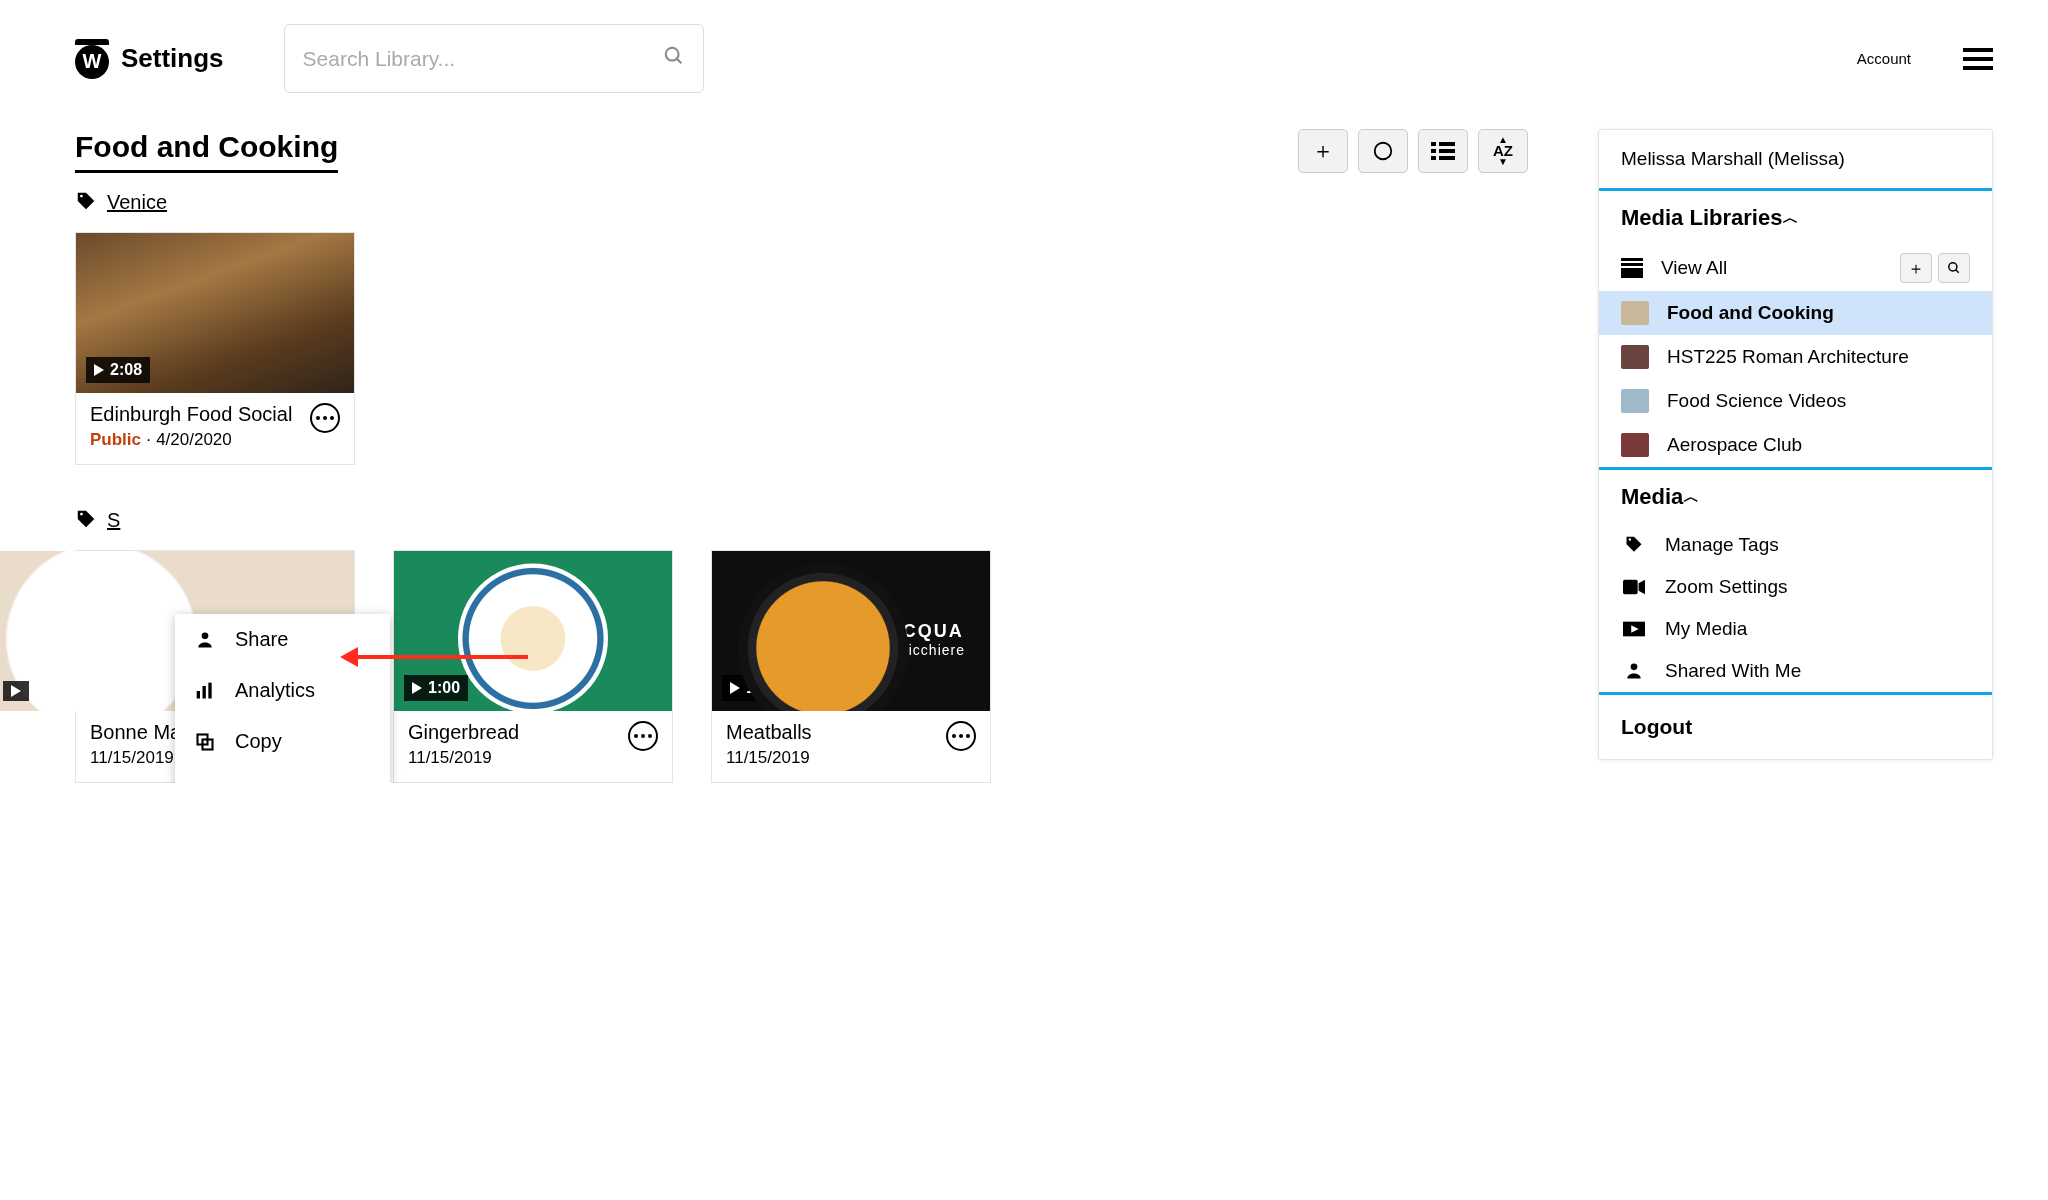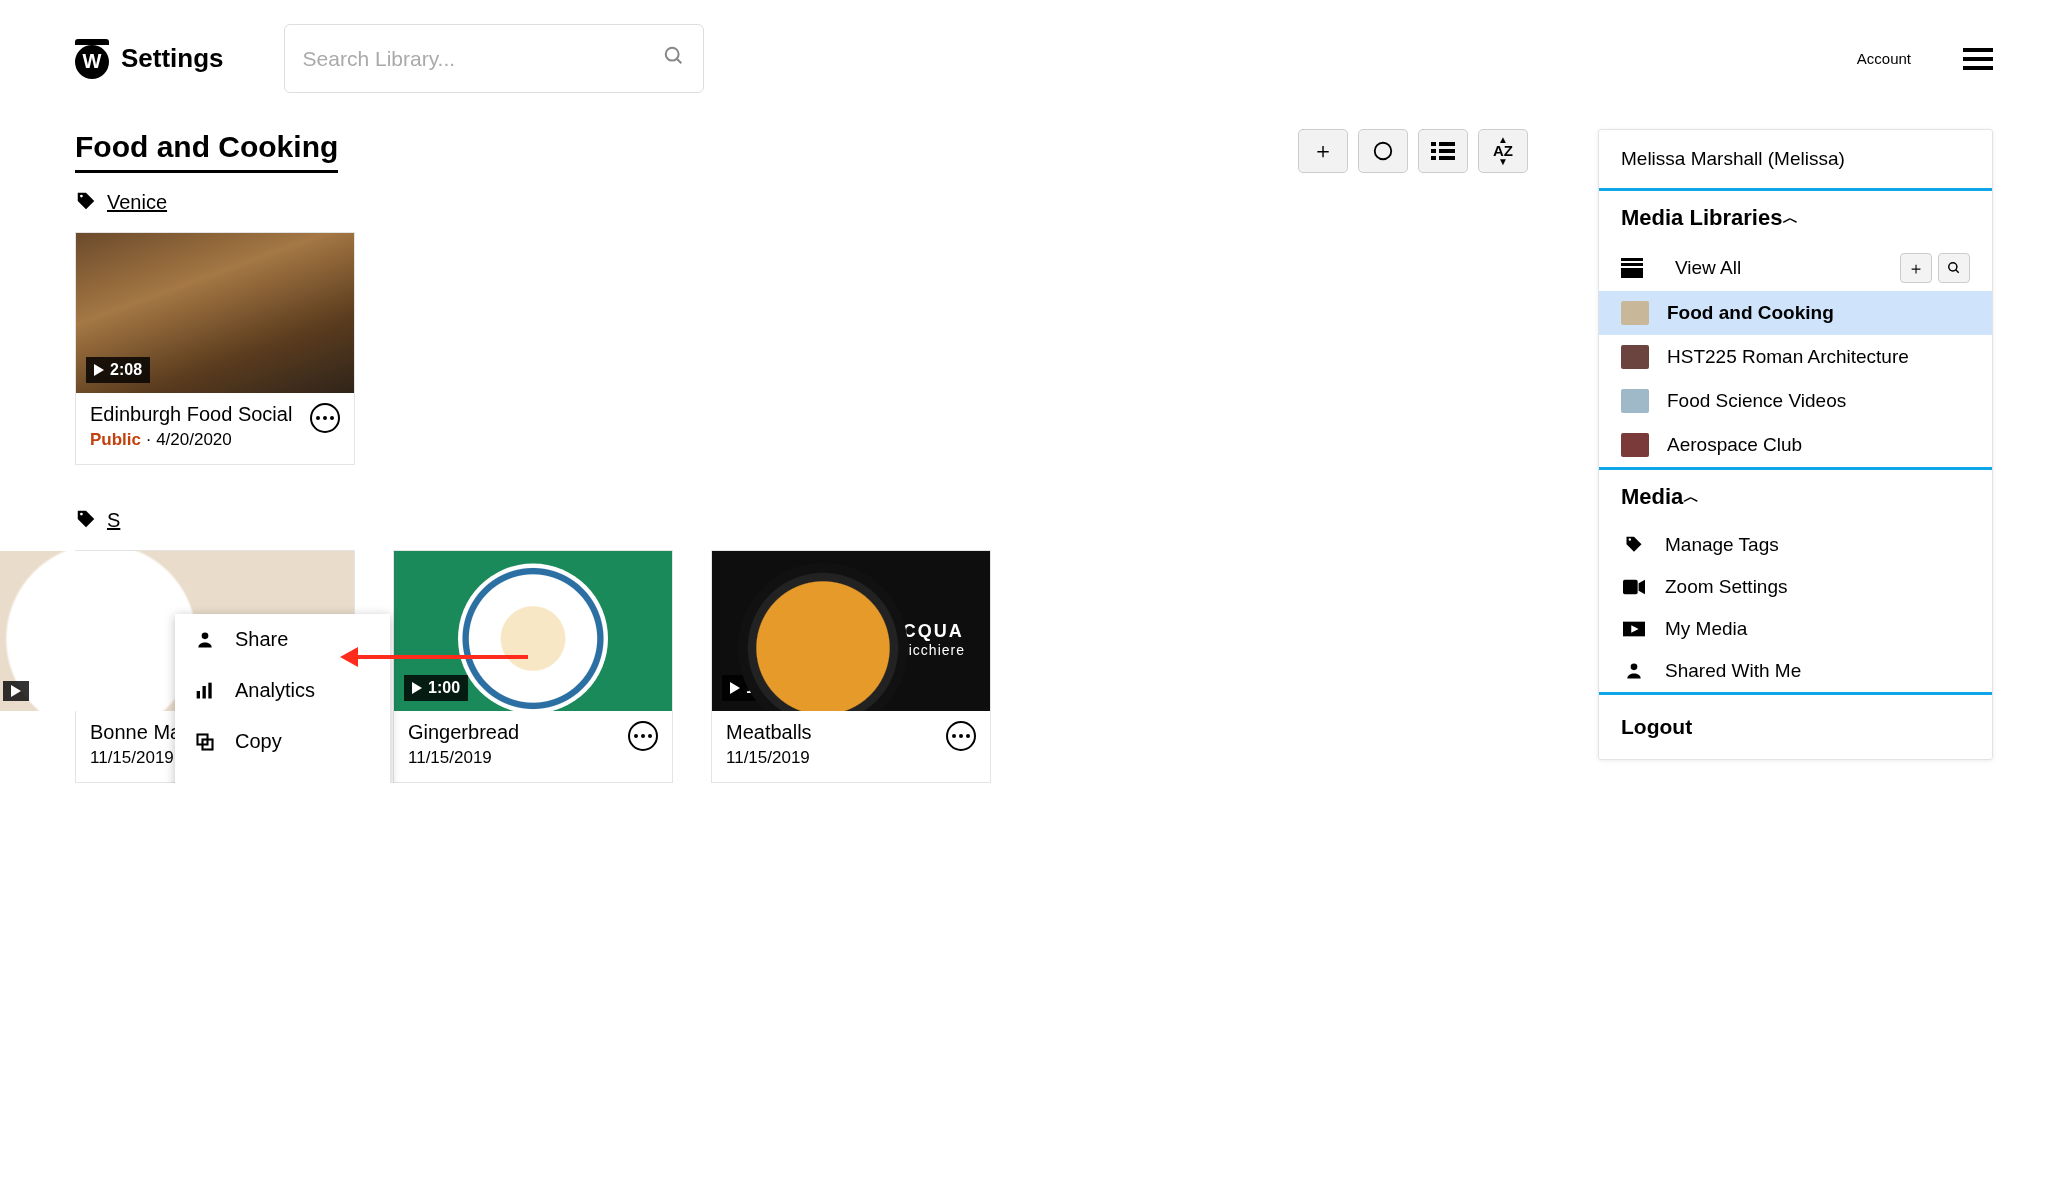--- a/index.html
+++ b/index.html
@@ -118,21 +118,21 @@
   
   .side-panel {
     width:395px; border:1px solid #e3e3e3; border-radius:3px; box-shadow:0 1px 4px rgba(0,0,0,0.08);
   }
   .sp-section { border-bottom:3px solid #0ea5e9; }
   .sp-user { padding:18px 22px; font-size:19px; }
   .sp-head { padding:14px 22px; font-size:22px; font-weight:800; display:flex; align-items:center; }
   .sp-row { display:flex; align-items:center; gap:18px; padding:10px 22px; font-size:19px; cursor:pointer; }
   .sp-row.active { background:#cfe4fb; font-weight:700; }
   .sp-thumb { width:28px; height:24px; border-radius:2px; flex-shrink:0; }
-  .sp-viewall-row{ display:flex; align-items:center; padding:8px 22px; gap:32px;}
+  .sp-viewall-row{ display:flex; align-items:center; padding:8px 22px; gap:18px;}
   .mini-btn-group{ margin-left:auto; display:flex; gap:6px;}
   .mini-btn{ width:32px;height:30px;border:1px solid #ccc;border-radius:4px;background:#f3f3f3;display:flex;align-items:center;justify-content:center;font-size:17px;cursor:pointer;}
   .sp-logout{ padding:20px 22px; font-size:21px; font-weight:800; cursor:pointer;}
   .chev{ font-size:16px; }
   .stack-icon{ display:flex; flex-direction:column; gap:2px; width:22px;}
   .stack-icon span{ height:3px; background:#000; }
   .stack-icon span:last-child{ height:10px; }
   .sb-icon{ width:26px; display:flex; justify-content:center; font-size:20px; }
 </style>
 </head>

